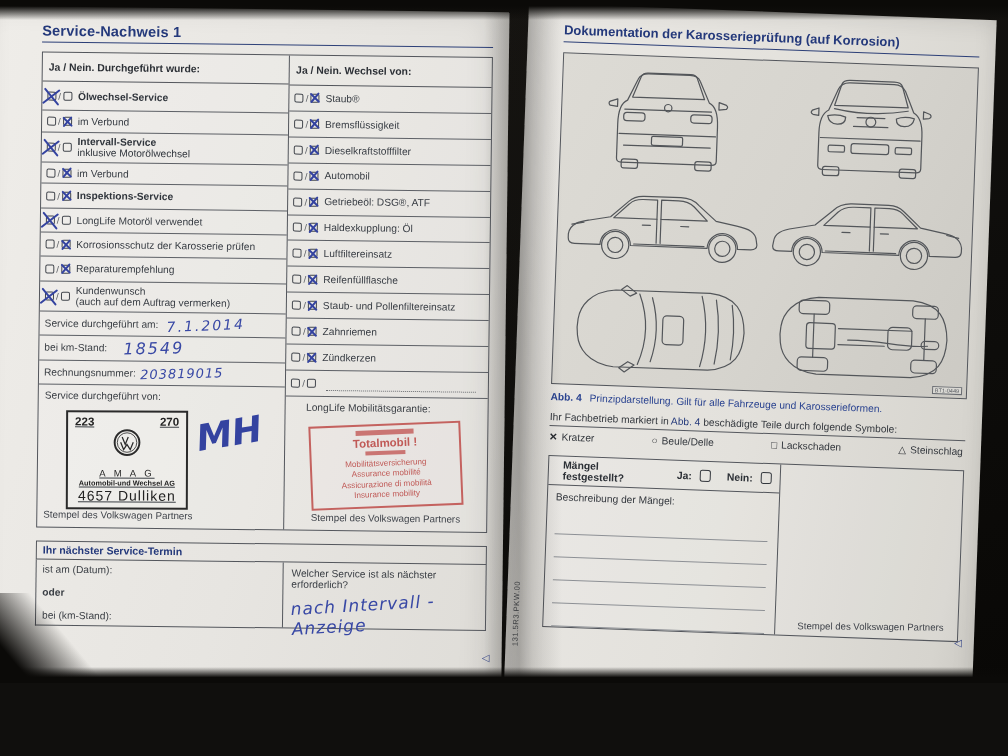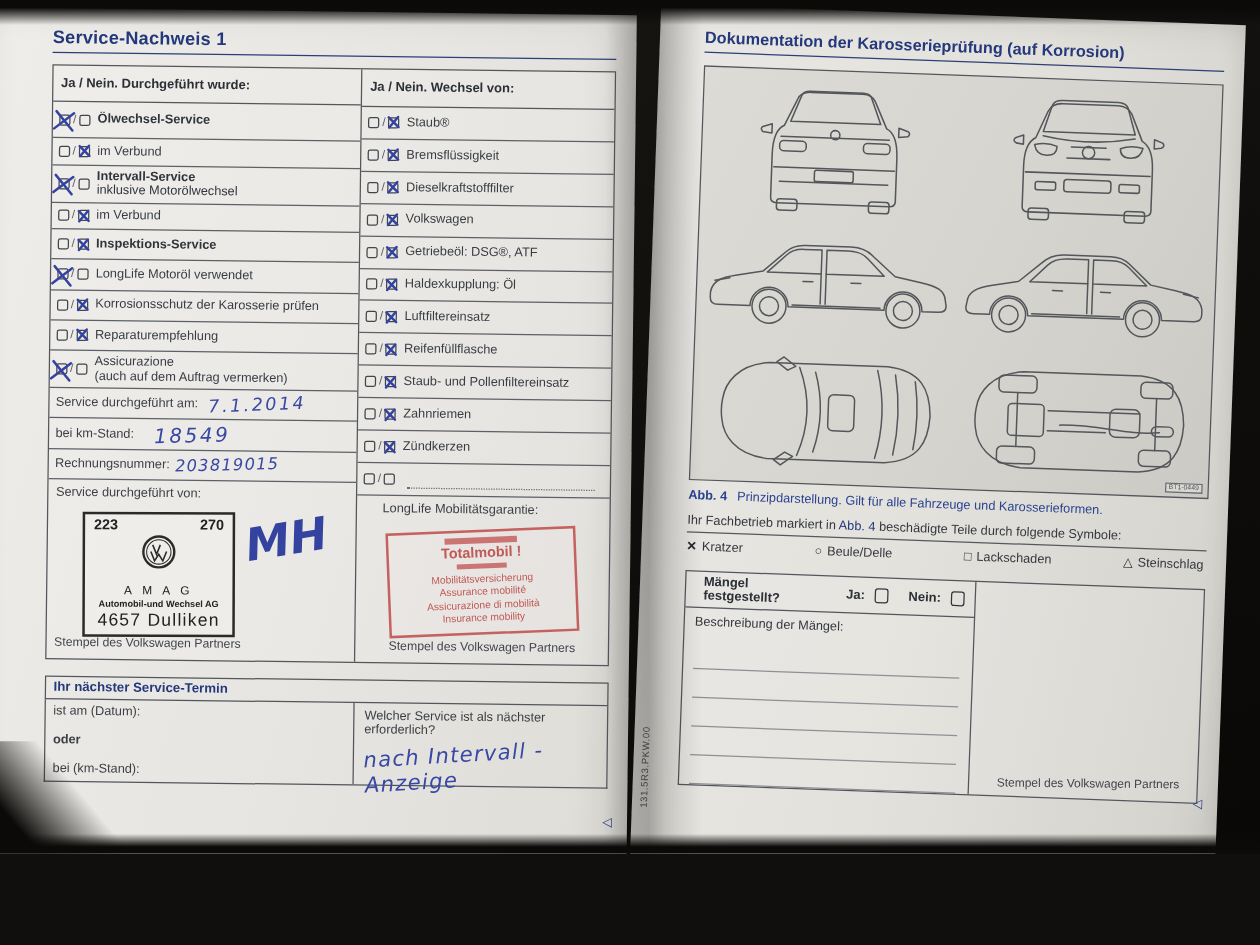--- a/index.html
+++ b/index.html
@@ -52,21 +52,21 @@
   .dots{flex:1;border-bottom:1.5px dotted #6a6d72;height:1px;align-self:flex-end;margin:0 12px 5px 4px;}
   .irow{display:flex;align-items:center;height:25px;border-bottom:1px solid #5d6066;
      padding-left:5px;font-size:10.2px;box-sizing:border-box;}
   .hand{font-family:"DejaVu Sans",sans-serif;font-style:italic;color:#3848a5;}
   .hw-date{font-size:14px;margin-left:8px;transform:rotate(-3deg);letter-spacing:2px;}
   .hw-km{font-size:16px;margin-left:16px;transform:rotate(-2deg);letter-spacing:2px;}
   .hw-re{font-size:13px;margin-left:4px;transform:rotate(-2deg);letter-spacing:1px;}
   .stampcell{flex:1;display:flex;flex-direction:column;padding:5px 6px 5px;position:relative;font-size:10.2px;box-sizing:border-box;}
   .stampcell .caption{margin-top:auto;font-size:9.8px;color:#41454c;padding-bottom:2px;}
   .vwstamp{width:122px;margin:9px 0 0 22px;border:2.2px solid #2a2a2a;padding:3px 7px 4px;
-     text-align:center;position:relative;background:rgba(255,255,255,.15);box-sizing:border-box;transform:rotate(-.5deg);}
+     text-align:center;position:relative;background:rgba(255,255,255,.15);box-sizing:border-box;transform:rotate(-.5deg);text-decoration:underline;}
   .vwstamp .codes{display:flex;justify-content:space-between;font-weight:bold;font-size:11.5px;color:#222;}
   .vwstamp .amag{letter-spacing:3px;font-size:9.5px;color:#222;margin-top:8px;}
   .vwstamp .l2{font-size:7.3px;font-weight:bold;color:#222;white-space:nowrap;}
   .vwstamp .l3{font-size:14px;color:#222;letter-spacing:1px;}
   .sig{position:absolute;left:158px;top:26px;font-size:36px;font-weight:bold;transform:rotate(-10deg);color:#3443a0;}
   .redstamp{width:152px;margin:10px auto 0;border:2.4px solid #c4625f;color:#c05a57;text-align:center;
      padding:4px 4px 6px;transform:rotate(-3deg);background:rgba(255,240,238,.10);box-sizing:border-box;}
   .redstamp .bar1{width:58px;height:5px;background:#c4625f;opacity:.85;margin:0 auto 2px;}
   .redstamp .bar2{width:40px;height:4px;background:#c4625f;opacity:.85;margin:2px auto 4px;}
   .redstamp .rtitle{font-weight:bold;font-size:11.5px;}
@@ -190,21 +190,21 @@
               <span class="cb mark-x"></span>
             </span>
           <span class="lbl"><span>Reparaturempfehlung</span></span>
         </div>
         <div class="trow tall">
           <span class="cbp">
               <span class="cb mark-xbig"></span>
               <span class="sl">/</span>
               <span class="cb mark-none"></span>
             </span>
-          <span class="lbl"><span>Assicurazione</span><span class="sub">(auch auf dem Auftrag vermerken)</span></span>
+          <span class="lbl"><span>Kundenwunsch</span><span class="sub">(auch auf dem Auftrag vermerken)</span></span>
         </div>
 
         <div class="irow">
           <span>Service durchgeführt am:</span>
           <span class="hand hw-date">7.1.2014</span>
         </div>
         <div class="irow">
           <span>bei km-Stand:</span>
           <span class="hand hw-km">18549</span>
         </div>
@@ -261,21 +261,21 @@
               <span class="cb mark-x"></span>
             </span>
           <span class="lbl">Dieselkraftstofffilter</span>
         </div>
         <div class="trow rrow">
           <span class="cbp">
               <span class="cb mark-none"></span>
               <span class="sl">/</span>
               <span class="cb mark-x"></span>
             </span>
-          <span class="lbl">Volkswagen</span>
+          <span class="lbl">Automobil</span>
         </div>
         <div class="trow rrow">
           <span class="cbp">
               <span class="cb mark-none"></span>
               <span class="sl">/</span>
               <span class="cb mark-x"></span>
             </span>
           <span class="lbl">Getriebeöl: DSG®, ATF</span>
         </div>
         <div class="trow rrow">

